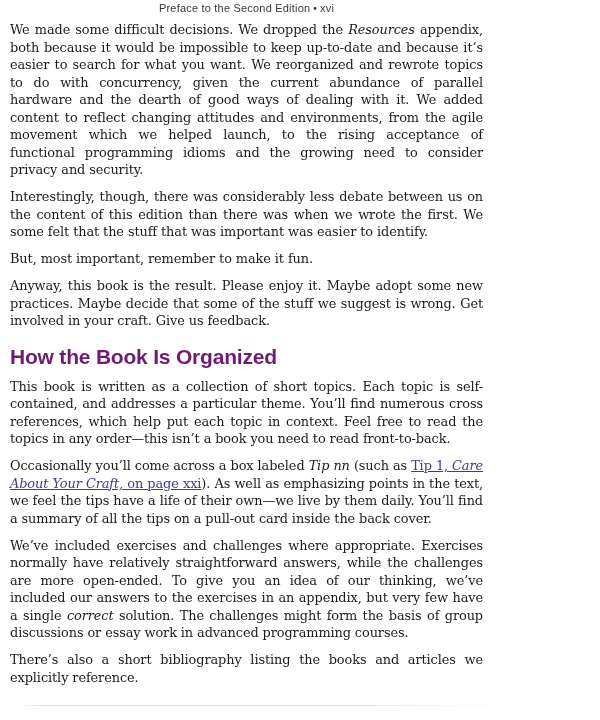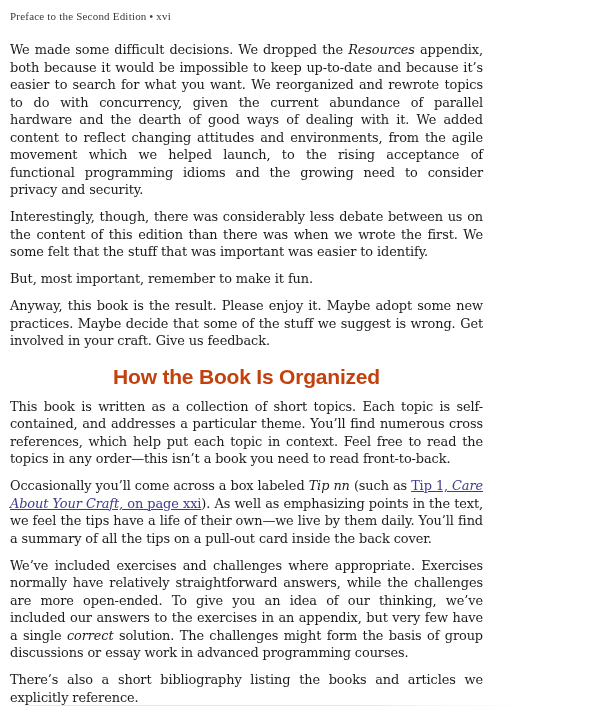--- a/index.html
+++ b/index.html
@@ -15,41 +15,41 @@
   }
   .page {
     position: absolute;
     left: 10px;
     top: 0;
     width: 473px;
     font-family: "DejaVu Serif", serif;
     color: #1b1b1b;
   }
   .page-header {
-    margin-top: 10px;
-    text-align: left;
-    font-family: Liberation Serif, serif;
+    margin-top: 2px;
+    text-align: center;
+    font-family: Liberation Sans, sans-serif;
     font-size: 11px;
     color: #3a3a3a;
     letter-spacing: 0.2px;
   }
   .page-header .bullet {
     font-weight: bold;
     margin: 0 3px;
     font-size: 10px;
   }
   .body-para {
     margin: 0 0 9.5px 0;
     font-size: 12.9px;
     line-height: 17.5px;
     text-align: justify;
     letter-spacing: -0.1px;
   }
   .first-para {
-    margin-top: 19px;
+    margin-top: 7px;
   }
   .italic {
     font-style: italic;
   }
   .section-heading {
     font-family: "Liberation Sans", sans-serif;
     font-weight: bold;
     font-size: 21px;
     letter-spacing: -0.2px;
     margin: 15px 0 9px 0;
@@ -80,21 +80,21 @@
   <div class="page-header" style="color: rgb(58, 58, 58);"><span>Preface to the Second Edition</span><span class="bullet">•</span><span>xvi</span></div>
 
   <p class="body-para first-para"><span>We made some difficult decisions. We dropped the </span><span class="italic">Resources</span><span> appendix, both because it would be impossible to keep up-to-date and because it’s easier to search for what you want. We reorganized and rewrote topics to do with concurrency, given the current abundance of parallel hardware and the dearth of good ways of dealing with it. We added content to reflect changing attitudes and environments, from the agile movement which we helped launch, to the rising acceptance of functional programming idioms and the growing need to consider privacy and security.</span></p>
 
   <p class="body-para">Interestingly, though, there was considerably less debate between us on the content of this edition than there was when we wrote the first. We some felt that the stuff that was important was easier to identify.</p>
 
   <p class="body-para">But, most important, remember to make it fun.</p>
 
   <p class="body-para">Anyway, this book is the result. Please enjoy it. Maybe adopt some new practices. Maybe decide that some of the stuff we suggest is wrong. Get involved in your craft. Give us feedback.</p>
 
-  <h2 class="section-heading" style="color: #c2410c; text-align: center;">How the Book Is Organized</h2>
+  <h2 class="section-heading" style="color: #701a75;">How the Book Is Organized</h2>
 
   <p class="body-para">This book is written as a collection of short topics. Each topic is self-contained, and addresses a particular theme. You’ll find numerous cross references, which help put each topic in context. Feel free to read the topics in any order—this isn’t a book you need to read front-to-back.</p>
 
   <p class="body-para"><span>Occasionally you’ll come across a box labeled </span><span class="italic">Tip nn</span><span> (such as </span><a class="xref-link" style="color: rgb(61, 58, 143);"><span>Tip 1, </span><span class="italic">Care About Your Craft,</span><span> on page xxi</span></a><span>). As well as emphasizing points in the text, we feel the tips have a life of their own—we live by them daily. You’ll find a summary of all the tips on a pull-out card inside the back cover.</span></p>
 
   <p class="body-para"><span>We’ve included exercises and challenges where appropriate. Exercises normally have relatively straightforward answers, while the challenges are more open-ended. To give you an idea of our thinking, we’ve included our answers to the exercises in an appendix, but very few have a single </span><span class="italic">correct</span><span> solution. The challenges might form the basis of group discussions or essay work in advanced programming courses.</span></p>
 
   <p class="body-para">There’s also a short bibliography listing the books and articles we explicitly reference.</p>
 
 </div>

